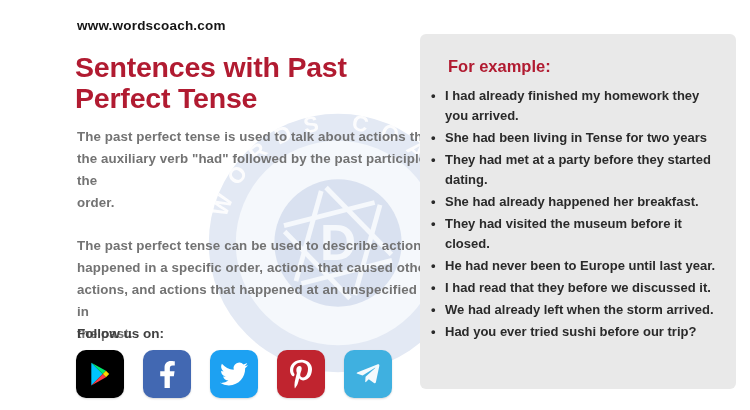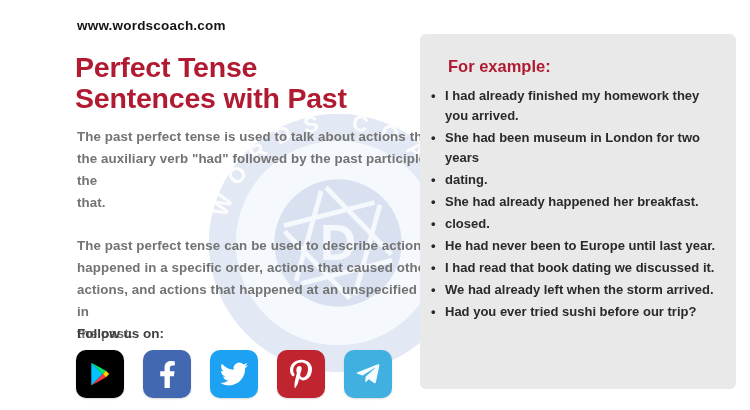--- a/index.html
+++ b/index.html
@@ -92,28 +92,28 @@
   </defs>
   <text font-family="Liberation Sans, sans-serif" font-size="23" font-weight="bold" fill="#ffffff" letter-spacing="13" opacity="0.9">
     <textPath href="#wmArc" startOffset="7%">WORDS COACH</textPath>
   </text>
 </svg>
 
 <div class="left">
   <div class="site">www.wordscoach.com</div>
 
   <div class="title">
+    <div>Sentences with Past</div>
     <div>Perfect Tense</div>
-    <div>Sentences with Past</div>
   </div>
 
   <div class="para para1">
     <div>The past perfect tense is used to talk about actions that</div>
     <div>the auxiliary verb "had" followed by the past participle of the</div>
-    <div>that.</div>
+    <div>order.</div>
   </div>
 
   <div class="para para2">
     <div>The past perfect tense can be used to describe actions that</div>
     <div>happened in a specific order, actions that caused other</div>
     <div>actions, and actions that happened at an unspecified time in</div>
     <div>the past.</div>
   </div>
 
   <div class="follow">Follow us on:</div>
@@ -156,51 +156,53 @@
     <li>
         <span class="dot">•</span>
       <div class="lines">
           <div>I had already finished my homework they</div>
           <div>you arrived.</div>
         </div>
       </li>
     <li>
         <span class="dot">•</span>
       <div class="lines">
-          <div>She had been museum in London for two years</div>
-        </div>
-      </li>
-    <li>
-        <span class="dot">•</span>
-      <div class="lines">
+          <div>She had been living in Tense for two years</div>
+        </div>
+      </li>
+    <li>
+        <span class="dot">•</span>
+      <div class="lines">
+          <div>They had met at a party before they started</div>
           <div>dating.</div>
         </div>
       </li>
     <li>
         <span class="dot">•</span>
       <div class="lines">
           <div>She had already happened her breakfast.</div>
         </div>
       </li>
     <li>
         <span class="dot">•</span>
       <div class="lines">
+          <div>They had visited the museum before it</div>
           <div>closed.</div>
         </div>
       </li>
     <li>
         <span class="dot">•</span>
       <div class="lines">
           <div>He had never been to Europe until last year.</div>
         </div>
       </li>
     <li>
         <span class="dot">•</span>
       <div class="lines">
-          <div>I had read that book dating we discussed it.</div>
+          <div>I had read that they before we discussed it.</div>
         </div>
       </li>
     <li>
         <span class="dot">•</span>
       <div class="lines">
           <div>We had already left when the storm arrived.</div>
         </div>
       </li>
     <li>
         <span class="dot">•</span>

